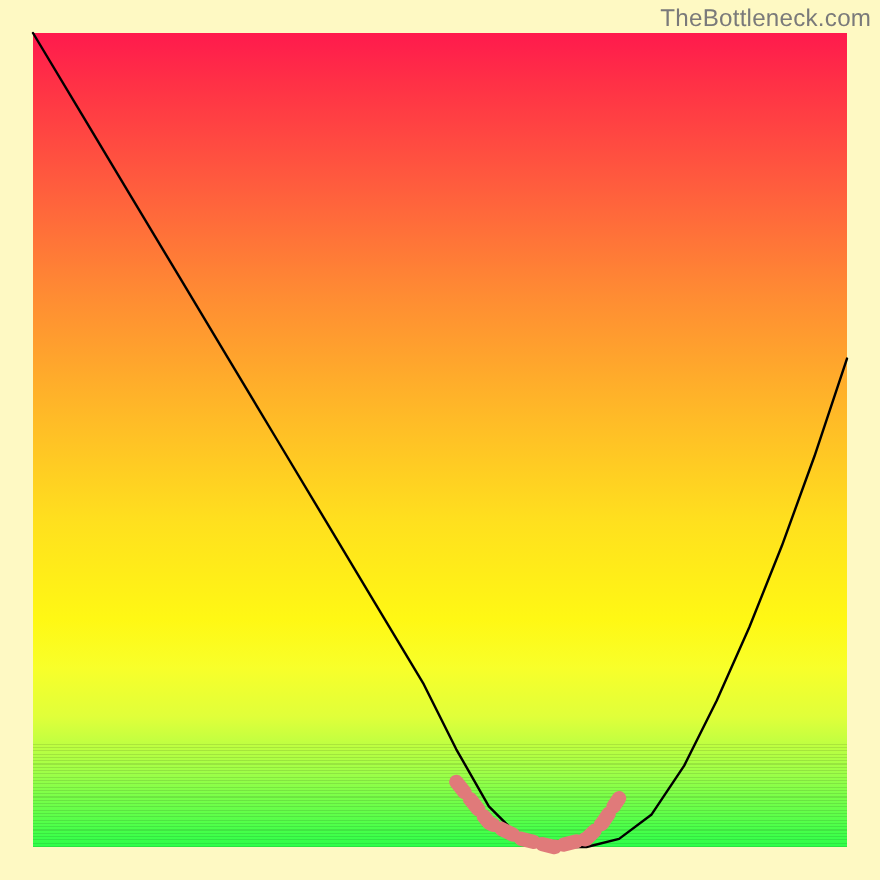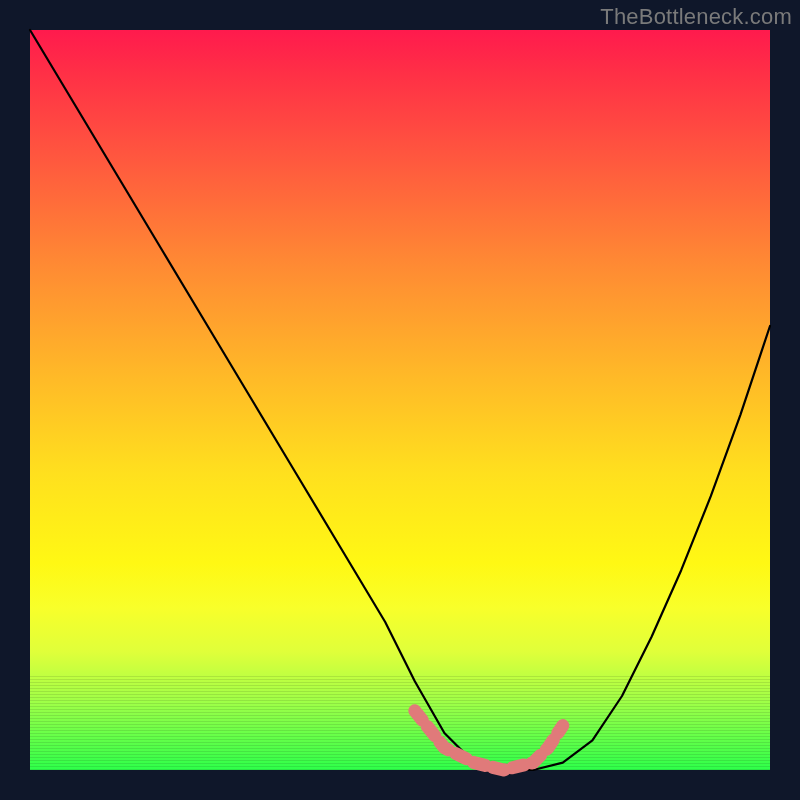--- a/index.html
+++ b/index.html
@@ -8,21 +8,21 @@
     width: 800px;
     height: 800px;
     background: #000;
     overflow: hidden;
     font-family: Arial, Helvetica, sans-serif;
   }
   .frame {
     position: relative;
     width: 800px;
     height: 800px;
-    background: #0f172a;
+    background: #fef9c3;
   }
   .plot-area {
     position: absolute;
     left: 30px;
     top: 30px;
     width: 740px;
     height: 740px;
     background: linear-gradient(to bottom,
       #ff1a4d 0%,
       #ff3046 6%,

